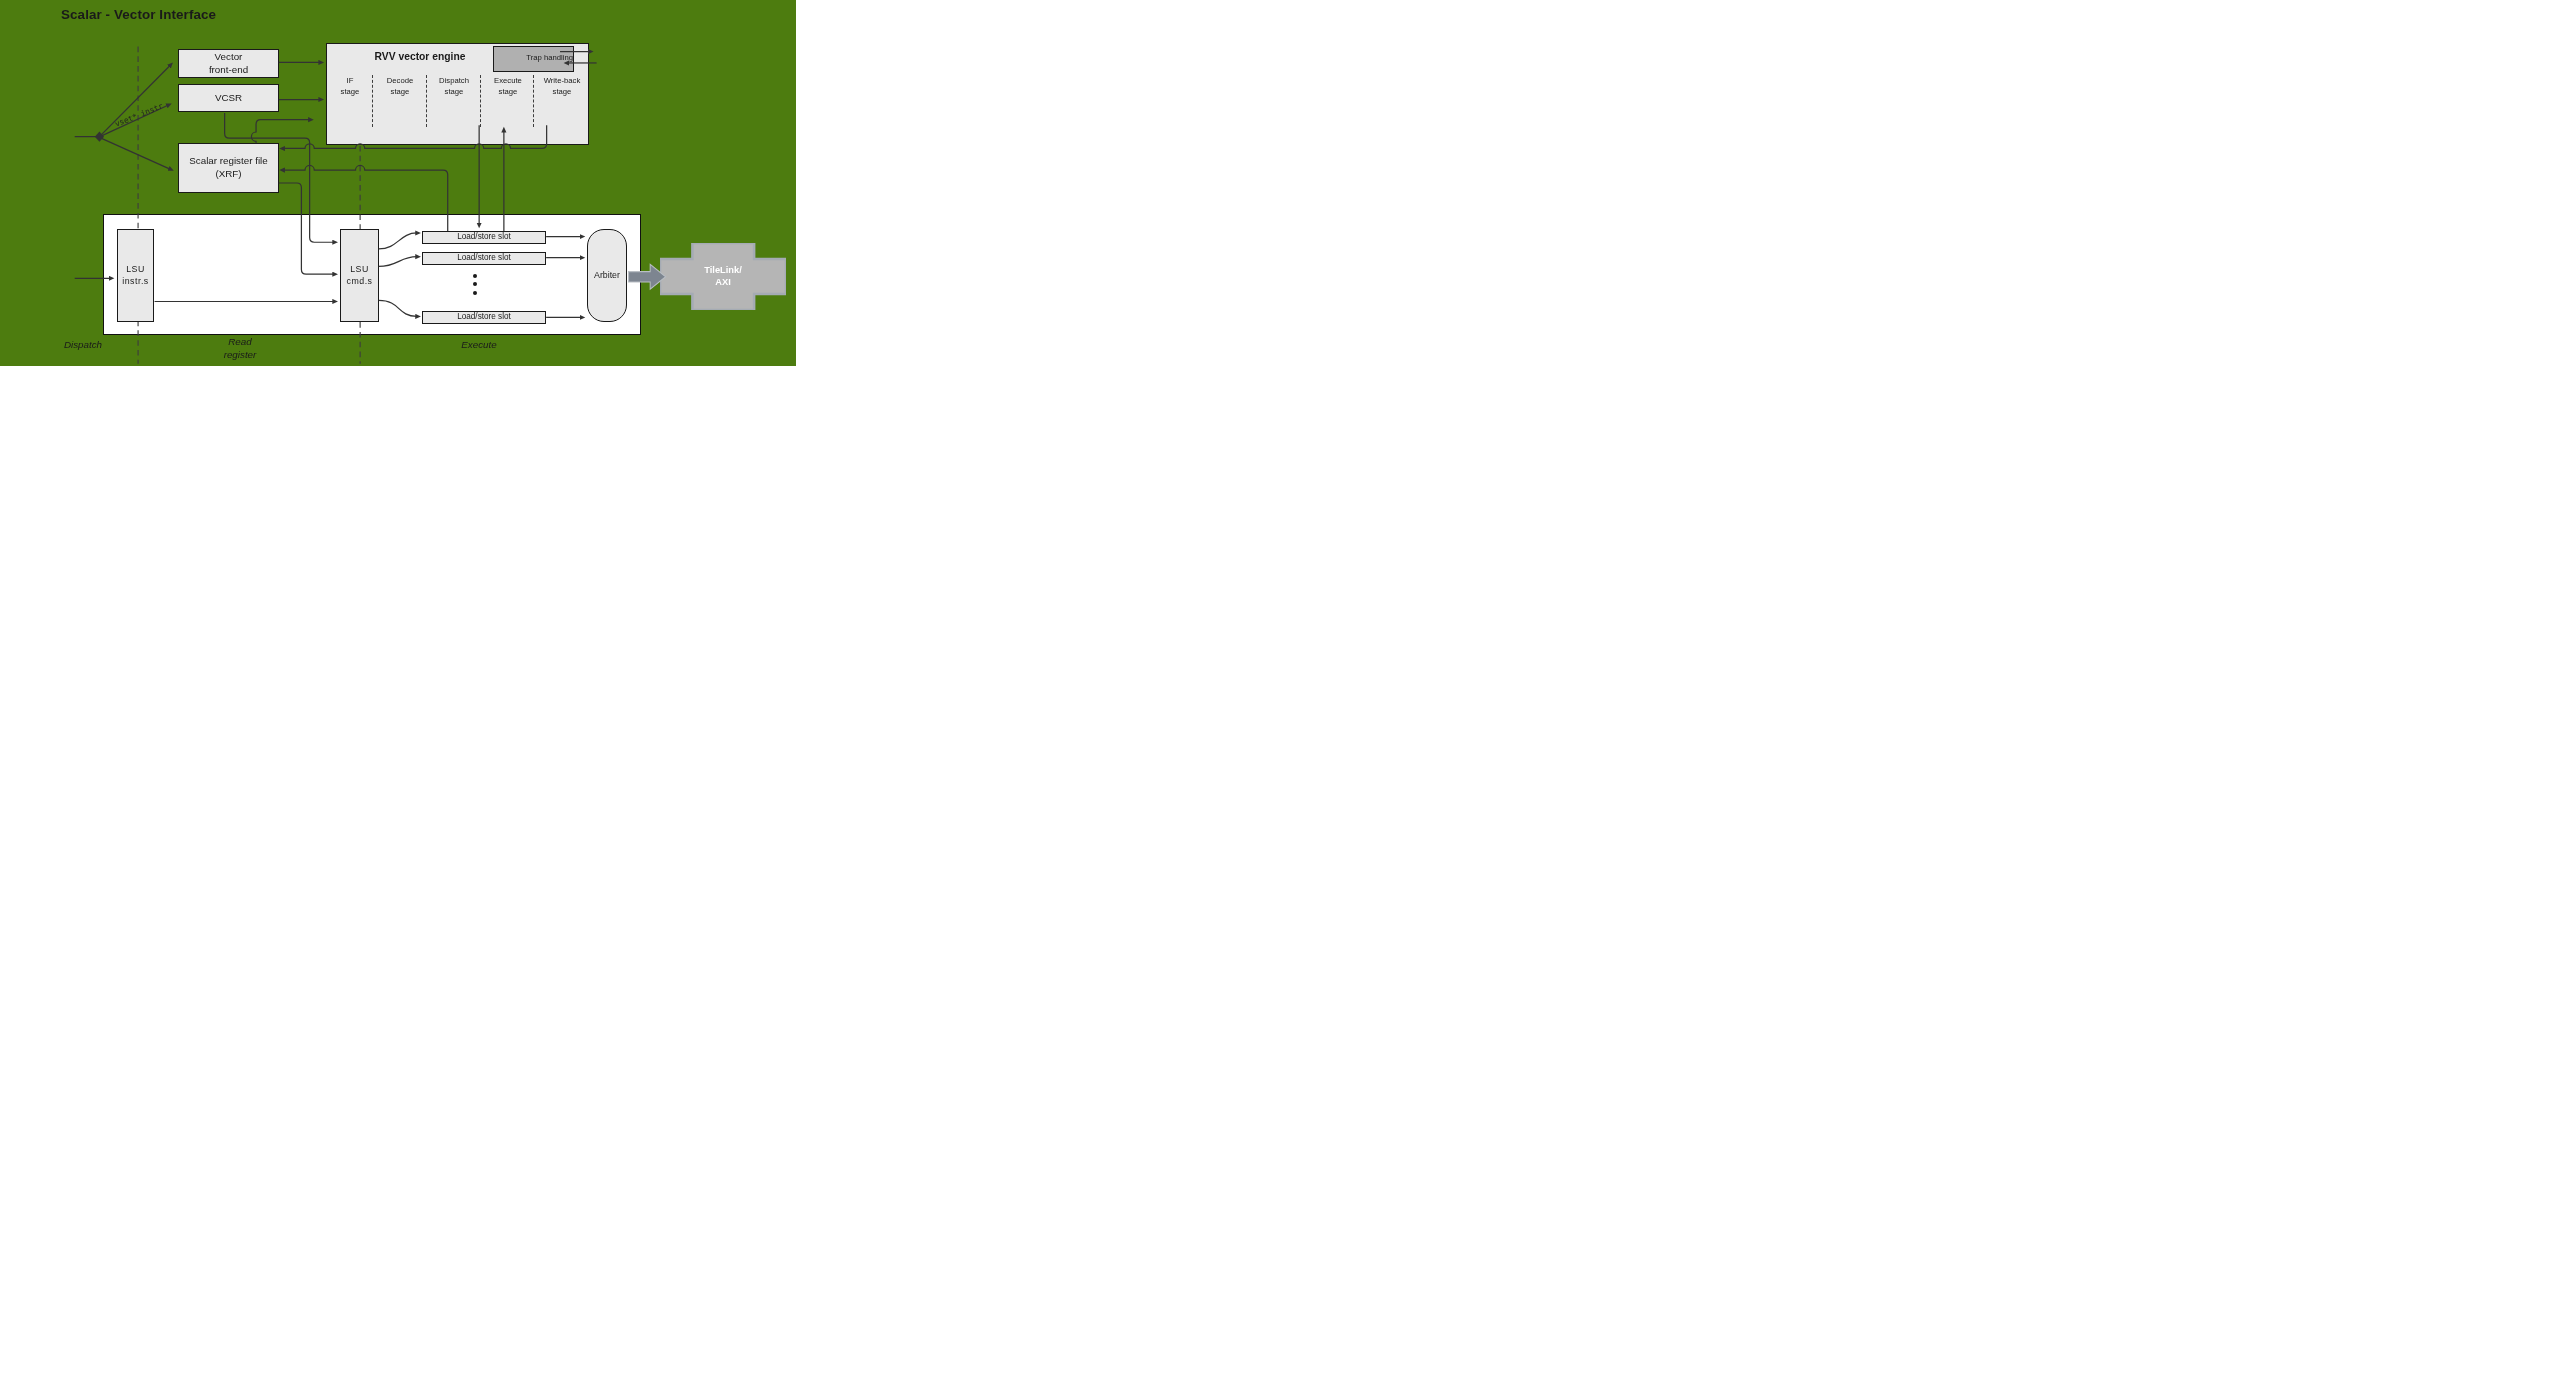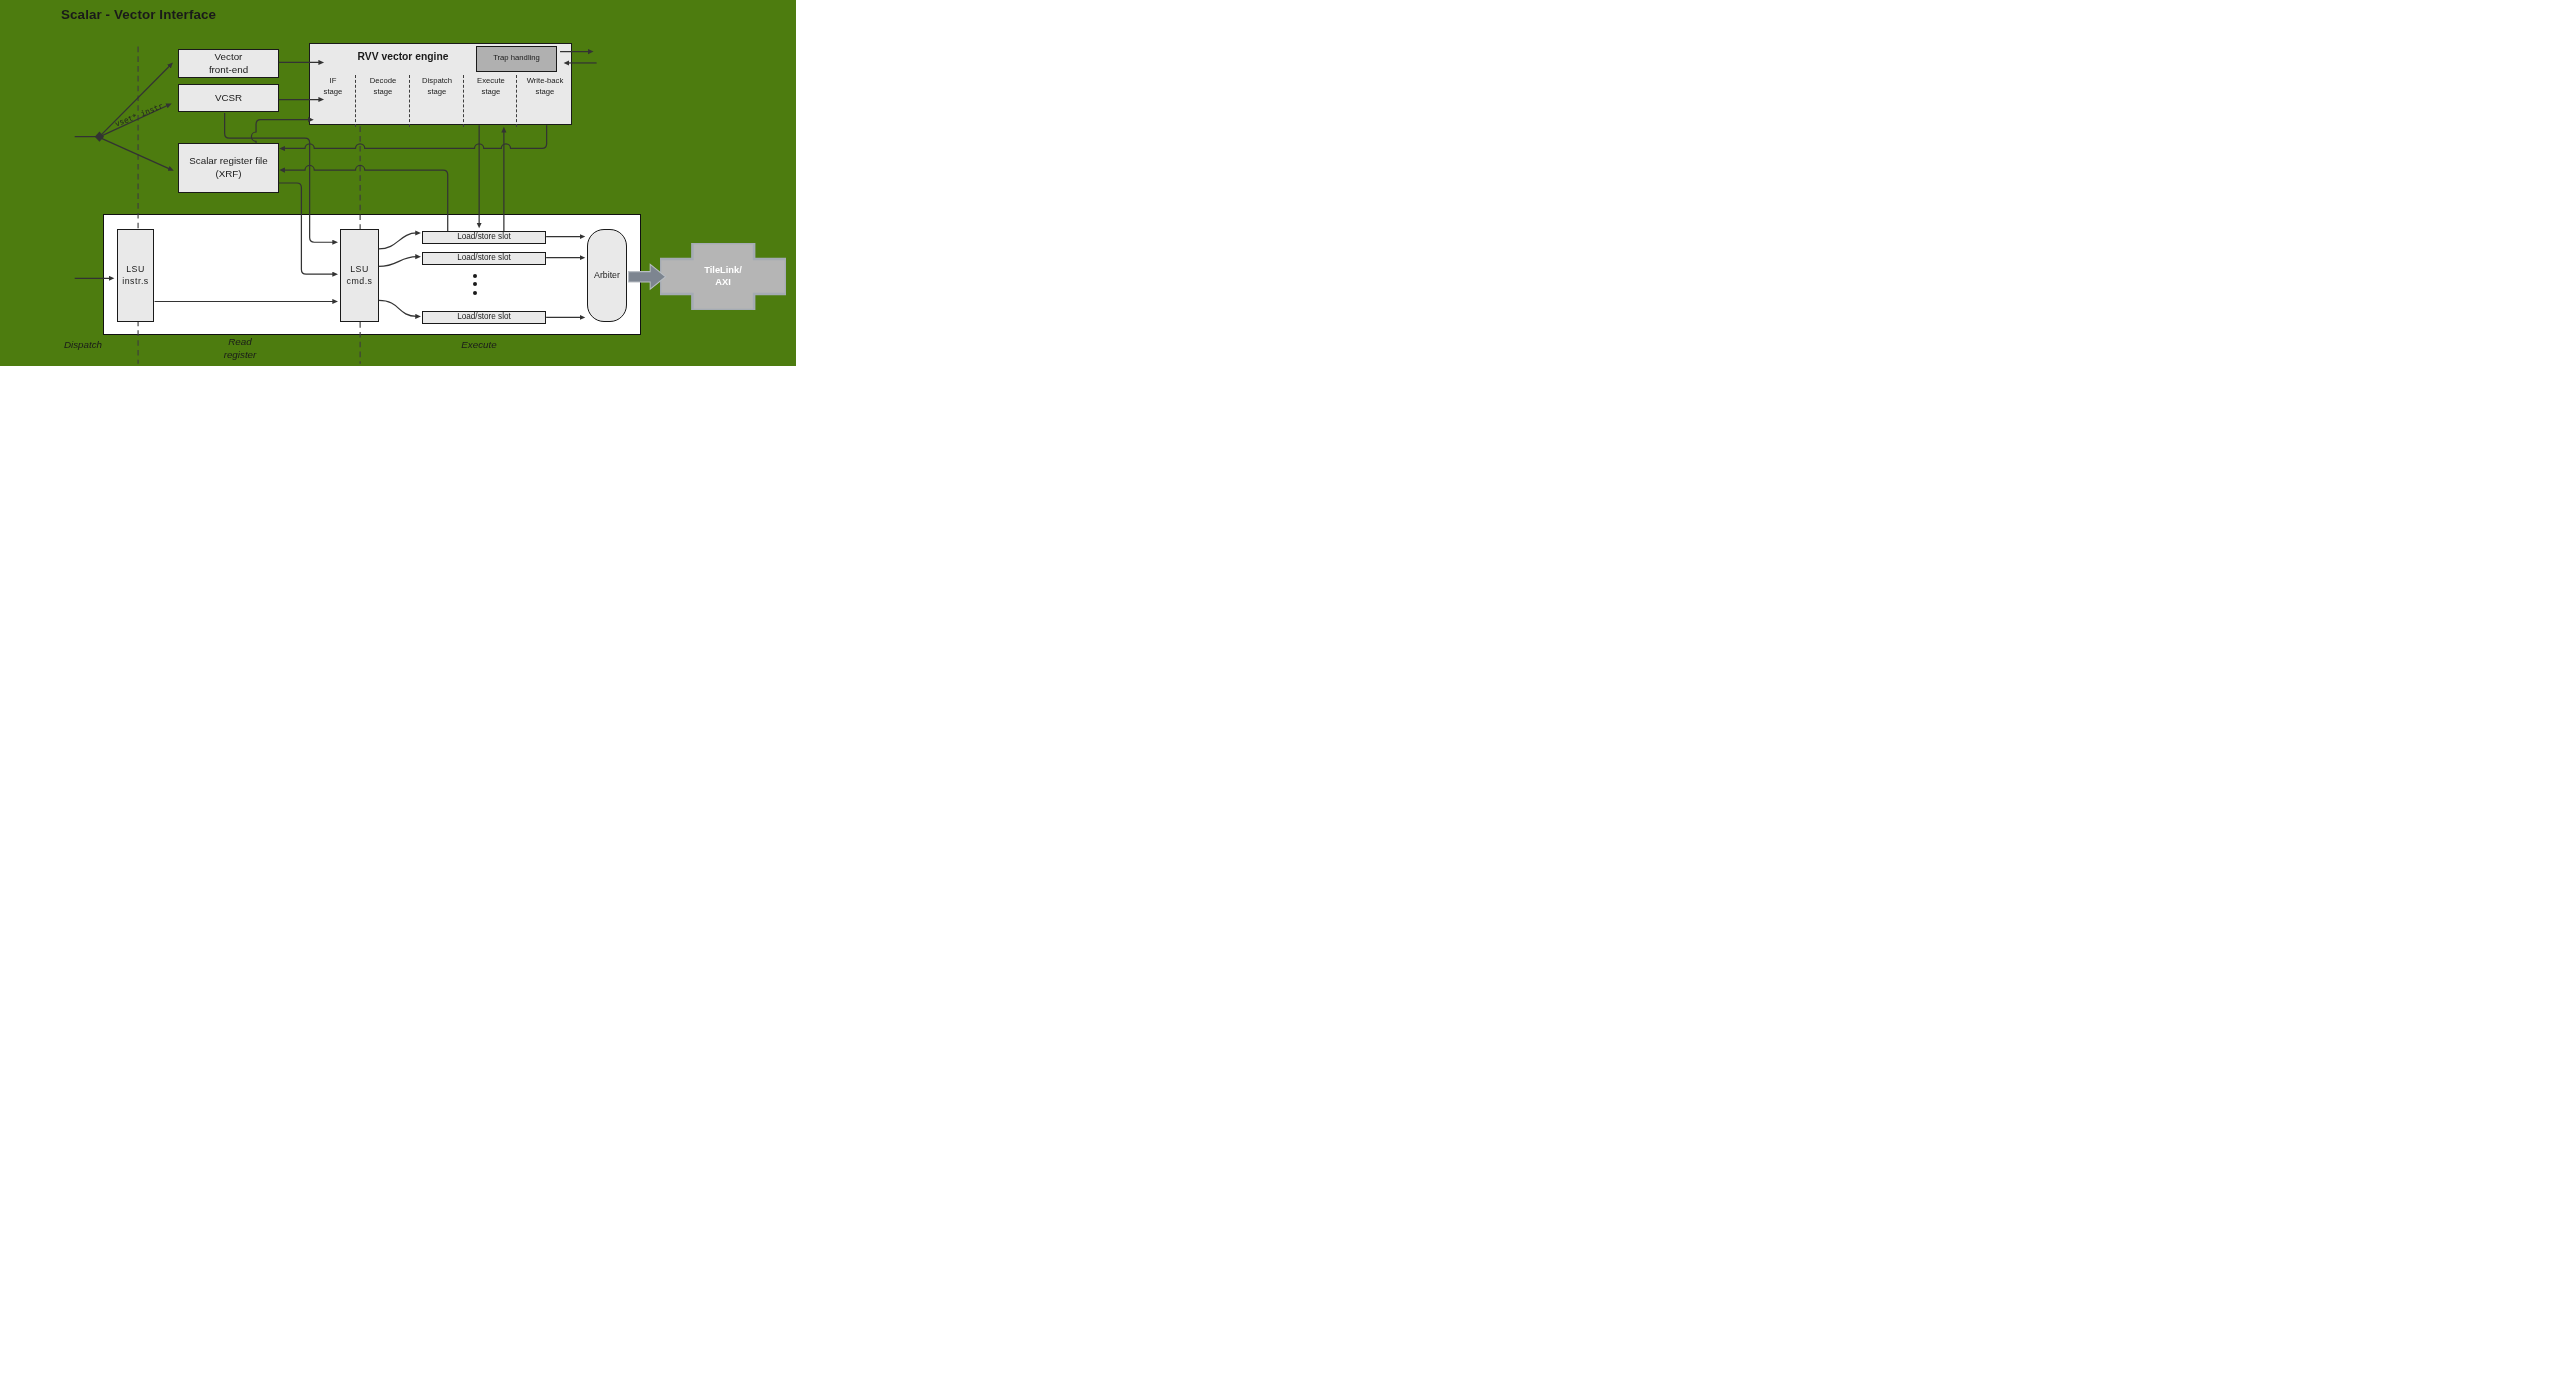--- a/index.html
+++ b/index.html
@@ -11,21 +11,21 @@
        align-items:center;justify-content:center;text-align:center;line-height:1.32;}
   .box .ln{display:block;}
   .outer-box{background:#ffffff;border:1.8px solid #111111;}
   .svg-layer{position:absolute;left:0;top:0;width:796px;height:366px;pointer-events:none;}
   .stage-sep{position:absolute;width:0;border-left:1px dashed #3d3d3d;top:31px;height:52px;}
   .stage-label{position:absolute;top:32px;transform:translateX(-50%);font-size:7.7px;
                line-height:1.4;text-align:center;white-space:nowrap;}
   .engine-title{position:absolute;top:5.7px;left:93px;transform:translateX(-50%);
                 font-size:10.3px;font-weight:700;white-space:nowrap;}
   .trap{position:absolute;left:166px;top:1.5px;width:79px;height:24px;background:#b0b0b0;
-        border:1.3px solid #1a1a1a;display:flex;align-items:center;justify-content:center;
+        border:1.3px solid #1a1a1a;display:flex;align-items:center;justify-content:flex-end;
         font-size:7.7px;}
   .phase-label{font-style:italic;font-size:9.8px;text-align:center;line-height:1.35;}
   .vset-label{font-family:"DejaVu Sans Mono",monospace;font-size:7.7px;color:#222;
               transform:translate(-50%,-50%) rotate(-22deg);white-space:nowrap;}
   .dot{width:4.1px;height:4.1px;border-radius:50%;background:#1a1a1a;margin:4.6px auto;}
   .tl-text{position:absolute;left:0;top:0;width:100%;height:100%;display:flex;
            flex-direction:column;align-items:center;justify-content:center;
            color:#ffffff;font-weight:700;font-size:9.3px;line-height:1.25;}
 </style>
 </head>
@@ -50,21 +50,21 @@
 
   <div class="box abs" style="left:178px;top:84px;width:101px;height:28px;font-size:9.8px;">
     <span class="ln">VCSR</span>
   </div>
 
   <div class="box abs" style="left:178px;top:143px;width:101px;height:50px;font-size:9.8px;">
     <span class="ln">Scalar register file</span>
     <span class="ln">(XRF)</span>
   </div>
 
-  <div class="box abs" style="left:309px;top:43px;width:263px;height:82px;border-width:1.8px;justify-content:flex-start;">
+  <div class="box abs" style="left:326px;top:43px;width:263px;height:102px;border-width:1.8px;justify-content:flex-start;">
     <span class="engine-title">RVV vector engine</span>
     <div class="trap">
       <span>Trap handling</span>
     </div>
     <div class="stage-sep" style="left:45px;"></div>
     <div class="stage-sep" style="left:99px;"></div>
     <div class="stage-sep" style="left:153px;"></div>
     <div class="stage-sep" style="left:206px;"></div>
     <div class="stage-label" style="left:23px;">
       <span>IF</span><br>

